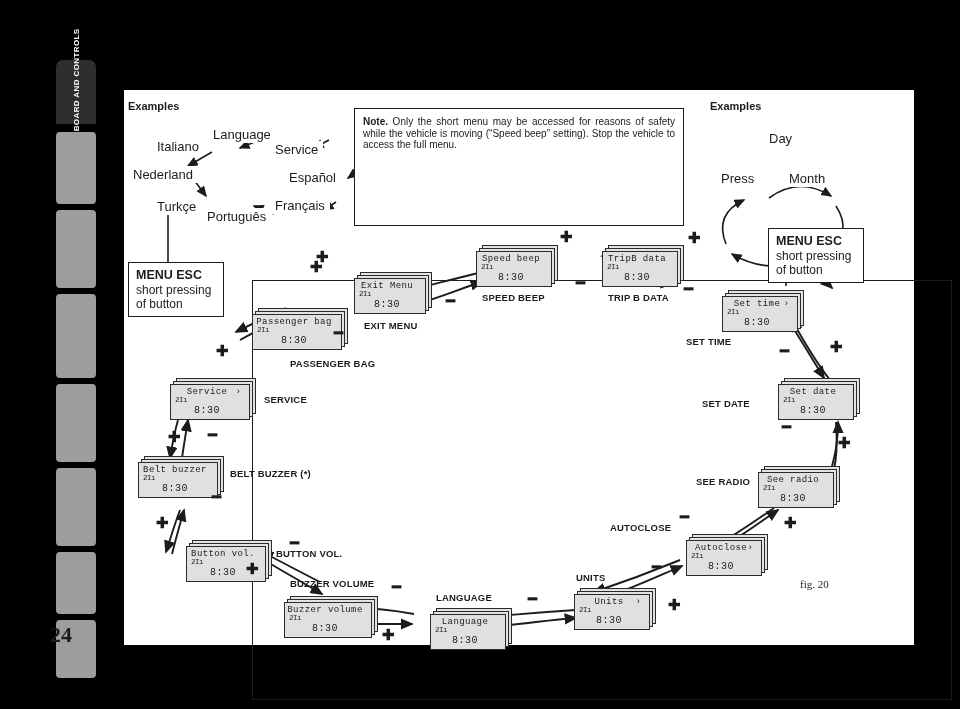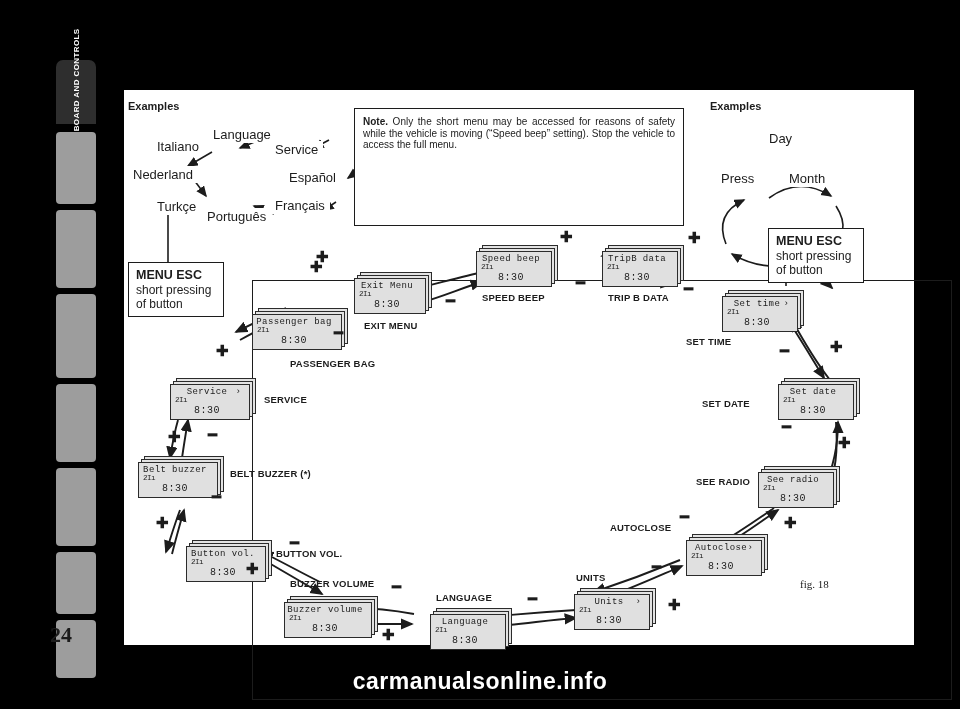--- a/index.html
+++ b/index.html
@@ -413,16 +413,15 @@
     <div class="mk minus" style="left:210px;top:240px;">━</div>
     <div class="mk plus" style="left:186px;top:172px;">✚</div>
 
     <div class="notebox" style="left:230px;top:18px;width:330px;height:118px;">
       <p><b>Note.</b> Only the short menu may be accessed for reasons of safety while the vehicle is moving (“Speed beep” setting). Stop the vehicle to access the full menu.</p>
     </div>
 
     <div class="fapbox">&nbsp;</div>
   </div>
 
-  <div class="figlabel">fig. 18</div>
-  <div class="watermark">carmanualsonline.info</div>
+  <div class="figlabel">fig. 20</div>
 
 </div>
 
 </body></html>

